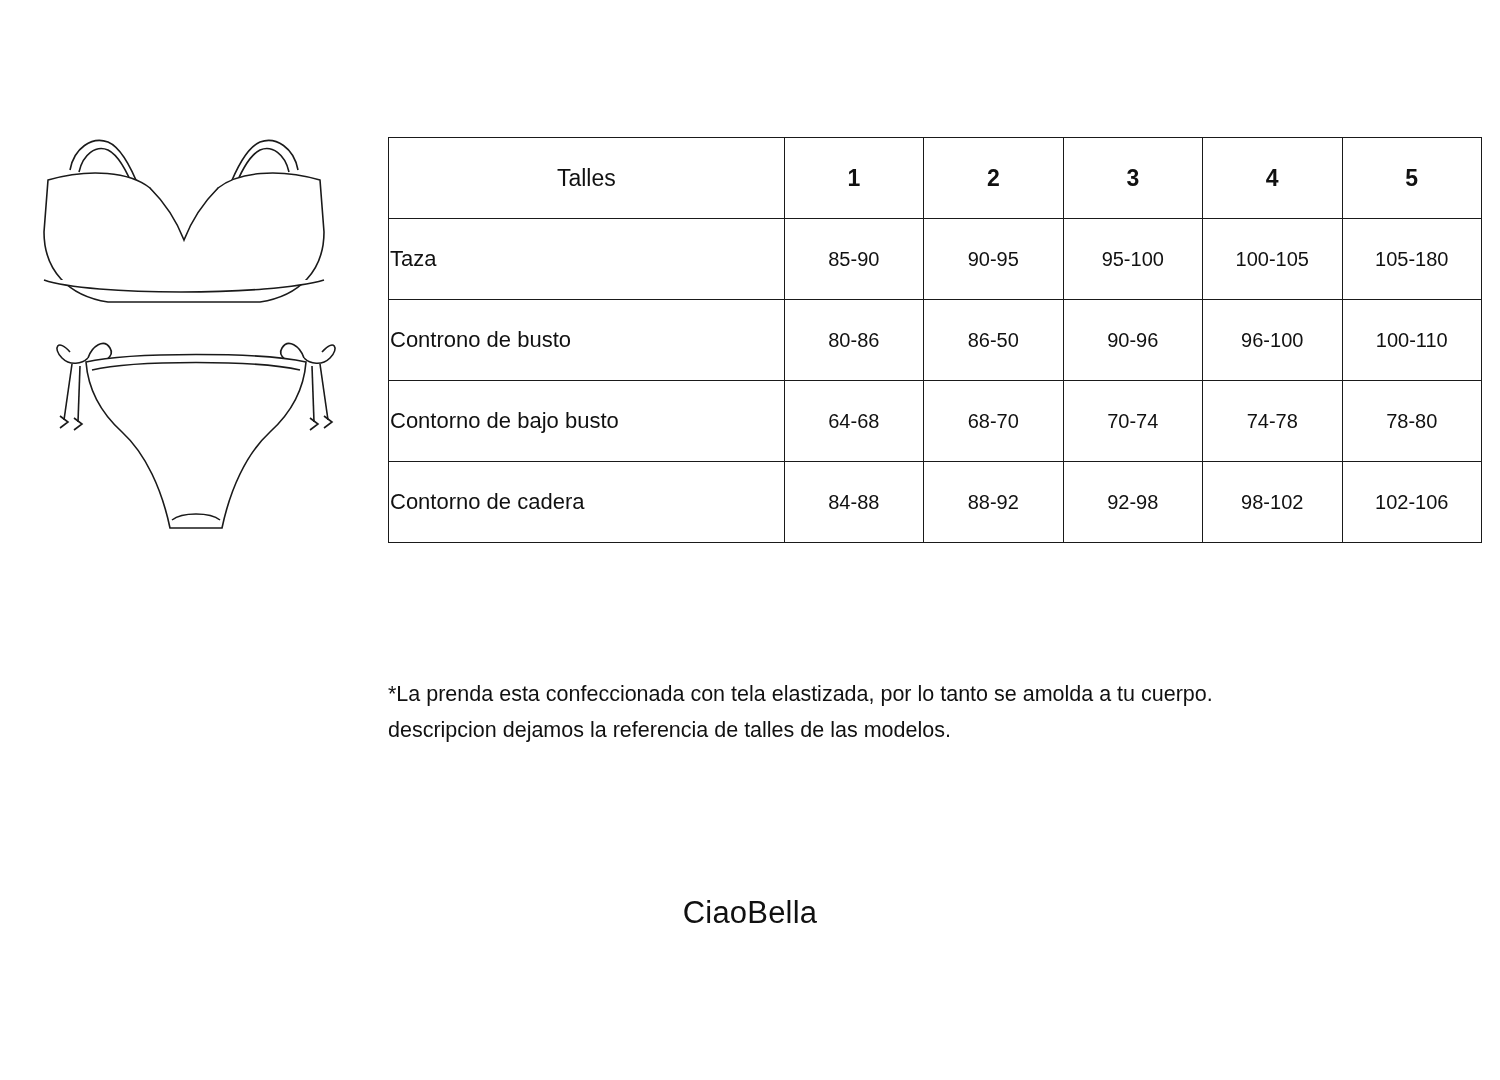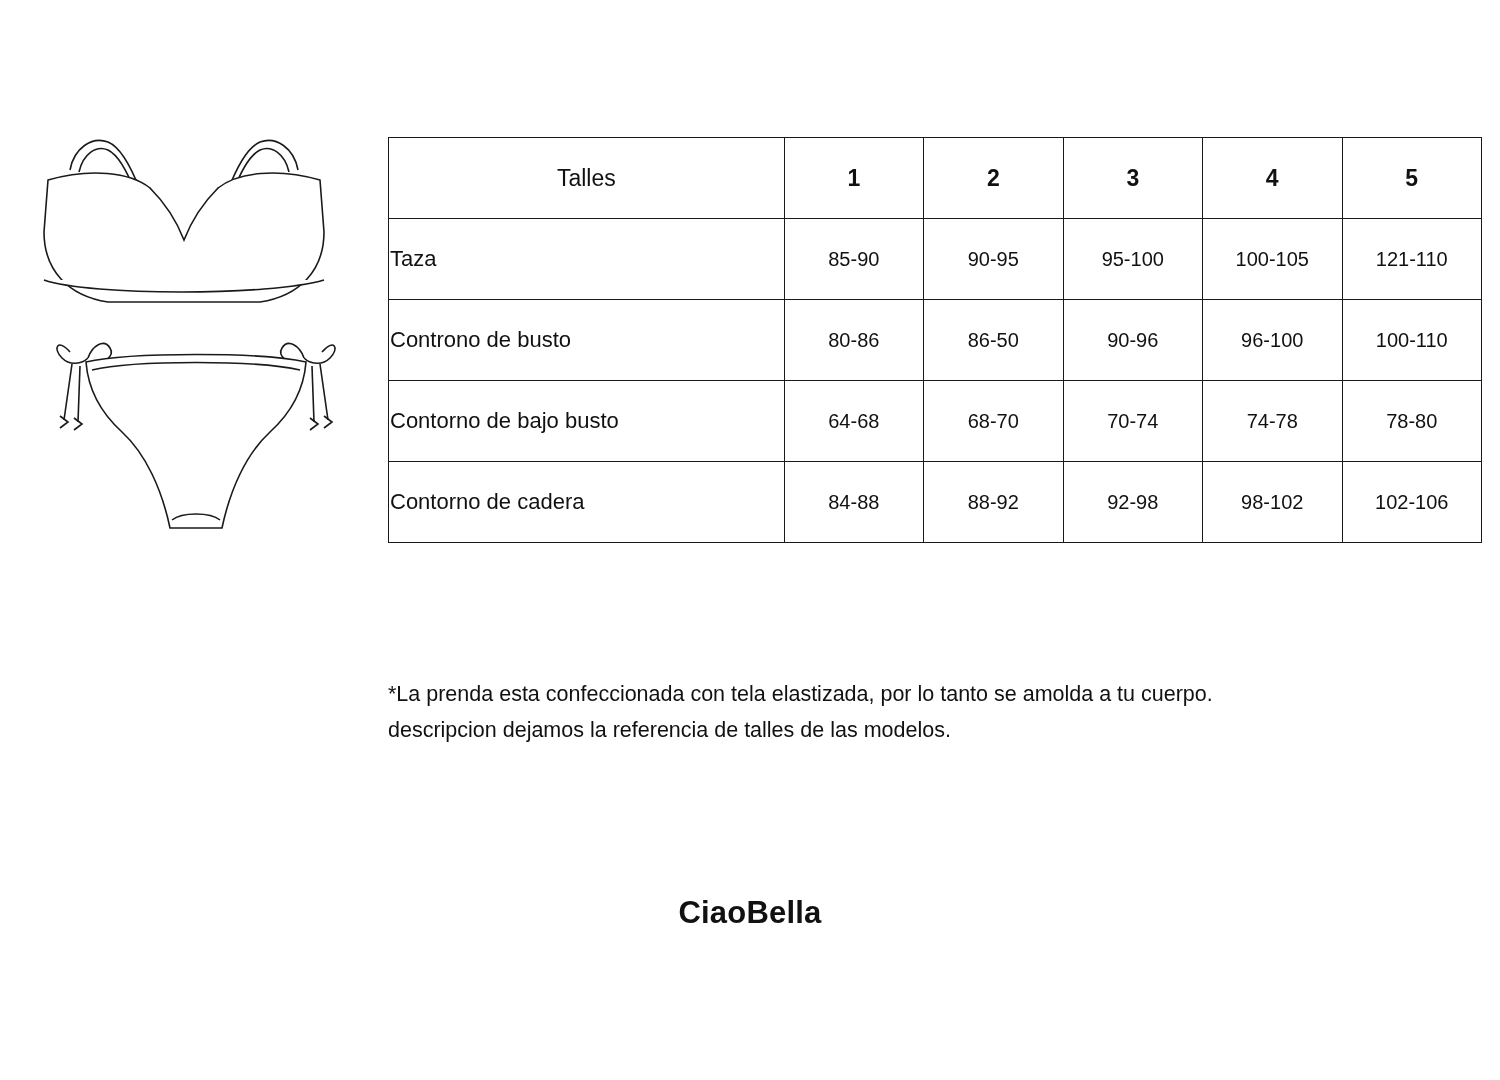--- a/index.html
+++ b/index.html
@@ -89,21 +89,21 @@
   }
 
   
   .brand {
     position: absolute;
     left: 0;
     top: 895px;
     width: 1500px;
     text-align: center;
     font-size: 31px;
-    font-weight: bold;
+    font-weight: normal;
     letter-spacing: 0.2px;
     color: #111;
   }
 </style>
 </head>
 <body>
 
 <div class="page">
 
   <div class="illustration">
@@ -166,21 +166,21 @@
           <td class="head-num">3</td>
           <td class="head-num">4</td>
           <td class="head-num">5</td>
         </tr>
         <tr>
           <td class="row-label">Taza</td>
           <td class="val">85-90</td>
           <td class="val">90-95</td>
           <td class="val">95-100</td>
           <td class="val">100-105</td>
-          <td class="val">121-110</td>
+          <td class="val">105-180</td>
         </tr>
         <tr>
           <td class="row-label">Controno de busto</td>
           <td class="val">80-86</td>
           <td class="val">86-50</td>
           <td class="val">90-96</td>
           <td class="val">96-100</td>
           <td class="val">100-110</td>
         </tr>
         <tr>

